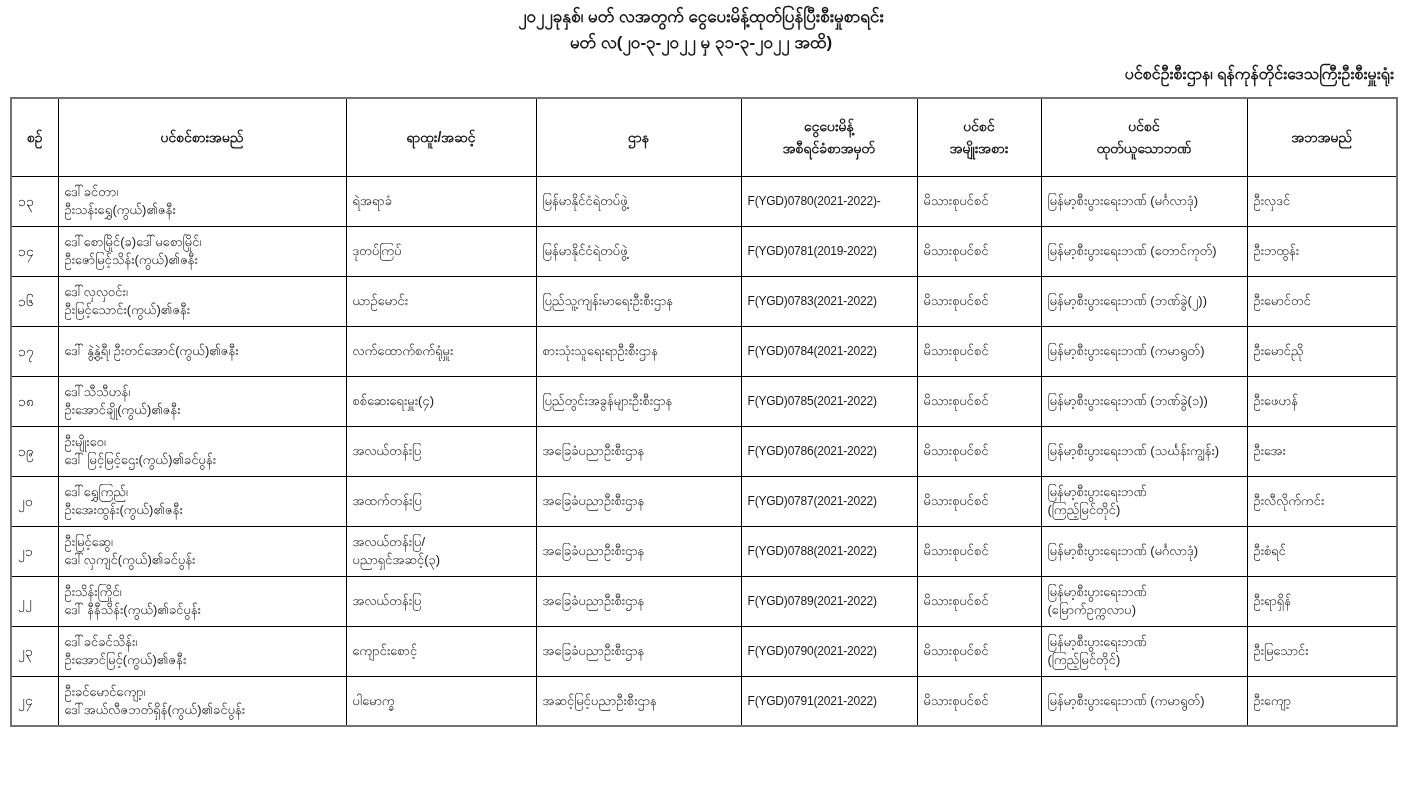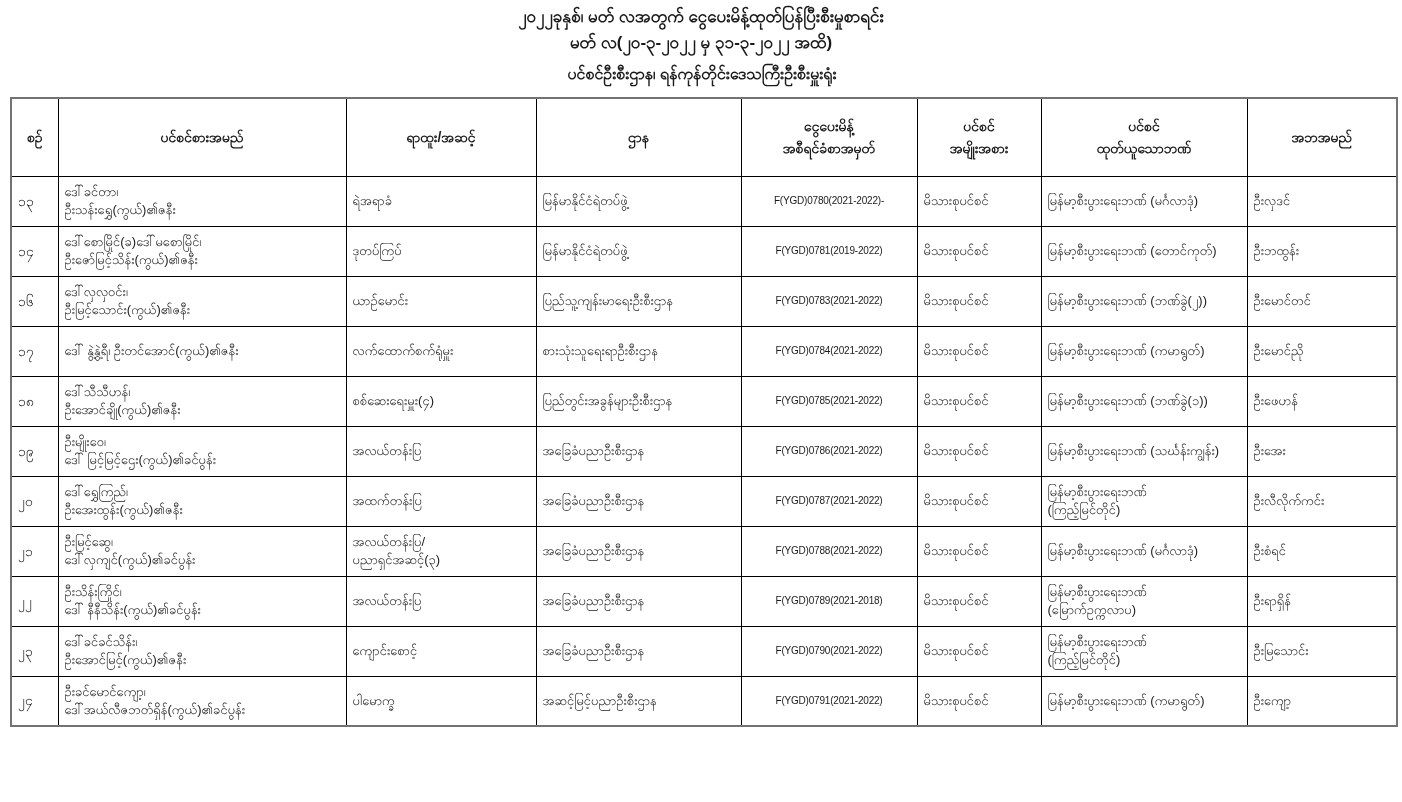--- a/index.html
+++ b/index.html
@@ -23,21 +23,21 @@
     line-height: 1.5;
   }
   .title-line2 {
     font-size: 17px;
     font-weight: bold;
     line-height: 1.5;
   }
   .subtitle {
     font-size: 16px;
     font-weight: bold;
-    text-align: center;
+    text-align: right;
     margin: 8px 0 10px 2px;
   }
   table.report {
     border-collapse: collapse;
     table-layout: fixed;
     width: 1386px;
     margin-left: 2px;
     border: 2px solid #737373;
   }
   table.report th, table.report td {
@@ -59,21 +59,21 @@
     font-weight: normal;
     text-align: left;
     height: 50px;
     padding: 2px 6px;
     line-height: 1.35;
   }
   table.report td.c-serial {
     text-align: left;
     font-size: 14px;
   }
-  table.report td.c-order { font-size: 10px; letter-spacing: -0.2px; text-align: center; }
+  table.report td.c-order { font-size: 12px; letter-spacing: -0.2px; }
 </style>
 </head>
 <body>
 
 <div class="page">
   <div class="title-block">
     <div class="title-line1">၂၀၂၂ခုနှစ်၊ မတ်  လအတွက် ငွေပေးမိန့်ထုတ်ပြန်ပြီးစီးမှုစာရင်း</div>
     <div class="title-line2">မတ် လ(၂၀-၃-၂၀၂၂ မှ ၃၁-၃-၂၀၂၂ အထိ)</div>
   </div>
   <div class="subtitle">ပင်စင်ဦးစီးဌာန၊ ရန်ကုန်တိုင်းဒေသကြီးဦးစီးမှူးရုံး</div>
@@ -193,21 +193,21 @@
           <td class="c-type">မိသားစုပင်စင်</td>
           <td class="c-bank">မြန်မာ့စီးပွားရေးဘဏ် (မင်္ဂလာဒုံ)</td>
           <td class="c-father">ဦးစံရင်</td>
         </tr>
         <tr>
           <td class="c-serial">၂၂</td>
           <td class="c-name">ဦးသိန်းကြိုင်၊
 ဒေါ် နီနီသိန်း(ကွယ်)၏ခင်ပွန်း</td>
           <td class="c-position">အလယ်တန်းပြ</td>
           <td class="c-department">အခြေခံပညာဦးစီးဌာန</td>
-          <td class="c-order">F(YGD)0789(2021-2018)</td>
+          <td class="c-order">F(YGD)0789(2021-2022)</td>
           <td class="c-type">မိသားစုပင်စင်</td>
           <td class="c-bank">မြန်မာ့စီးပွားရေးဘဏ်
 (မြောက်ဥက္ကလာပ)</td>
           <td class="c-father">ဦးရာရှိန်</td>
         </tr>
         <tr>
           <td class="c-serial">၂၃</td>
           <td class="c-name">ဒေါ်ခင်ခင်သိန်း၊
 ဦးအောင်မြင့်(ကွယ်)၏ဇနီး</td>
           <td class="c-position">ကျောင်းစောင့်</td>

